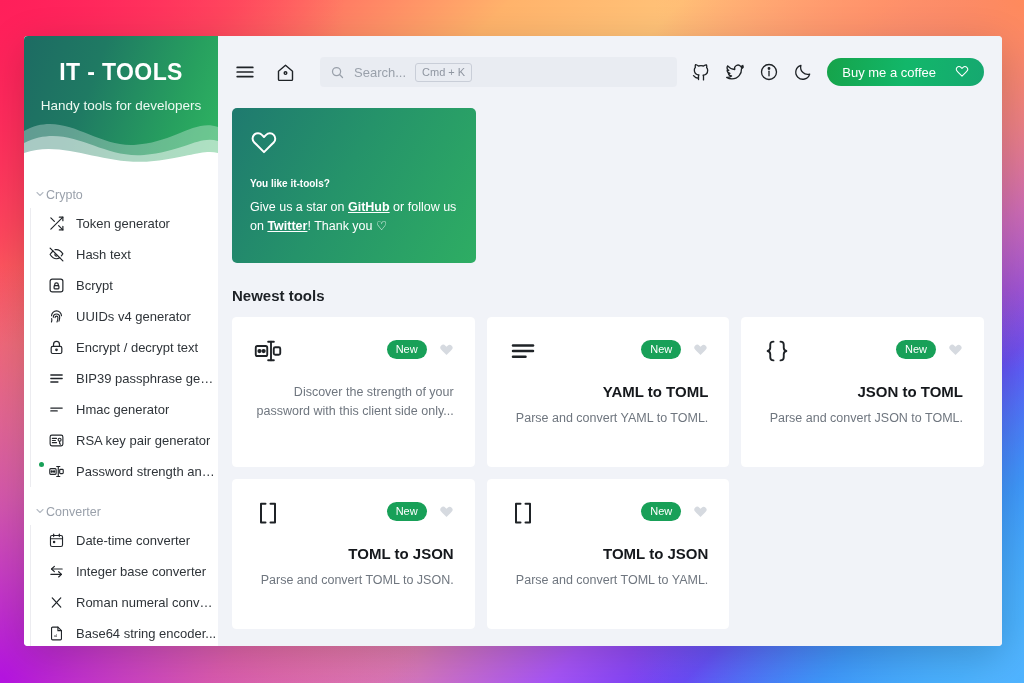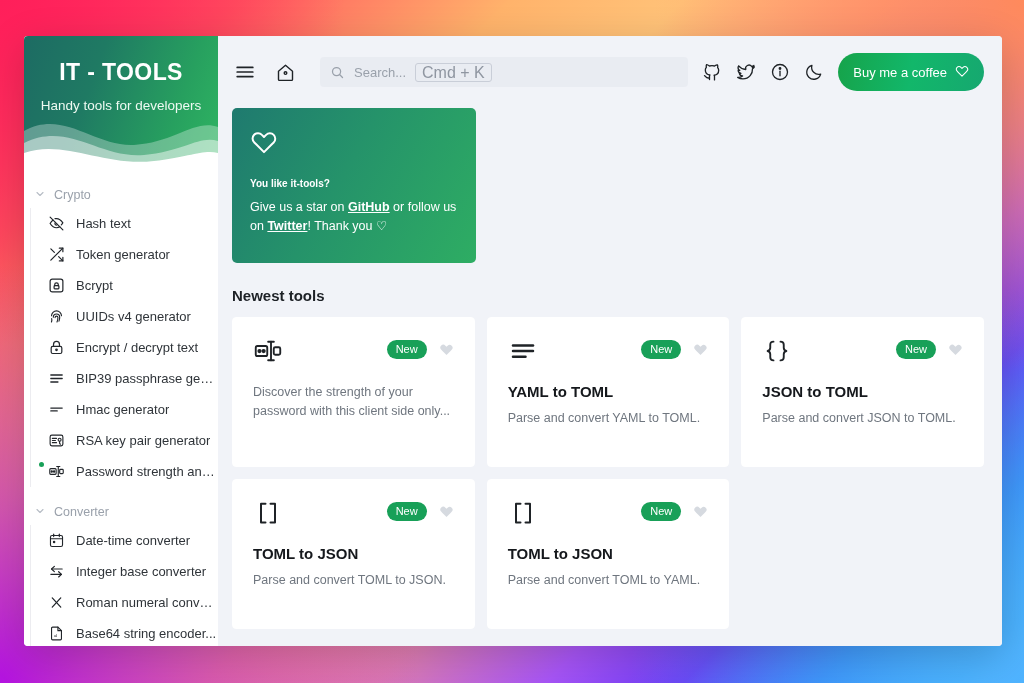--- a/index.html
+++ b/index.html
@@ -75,21 +75,21 @@
     text-align: center; padding-top: 12px;
   }
 
   .nav-scroll {
     flex: 1 1 auto;
     overflow: hidden;
     padding: 14px 0 0 0;
     position: relative;
   }
   .nav-group-title {
-    display: flex; align-items: flex-start; gap: 8px;
+    display: flex; align-items: flex-start; 
     padding: 8px 0 6px 10px;
     color: #9aa1ab; font-size: 12.5px;
   }
   .chev {
     width: 12px; height: 12px; flex: 0 0 12px;
     color: #b6bcc5;
   }
   .nav-items { padding-left: 18px; position: relative; }
   .nav-items::before {
     content:""; position:absolute; left: 6px; top: 0; bottom: 0;
@@ -140,33 +140,33 @@
     display: flex; align-items: center;
     padding: 0 10px; gap: 9px;
     max-width: 500px;
     margin-left: 8px;
     cursor: text;
   }
   .searchbar .s-ico { color: #9aa1ab; display:flex; }
   .search-placeholder { color: #9aa1ab; font-size: 13px; }
   .kbd {
     border: 1px solid #c9ced8; border-radius: 3px;
-    color: #8f96a1; font-size: 16px;
+    color: #8f96a1; font-size: 11px;
     padding: 1px 6px; line-height: 15px;
     background: transparent;
   }
 
   .topbar-right { margin-left: auto; display: flex; align-items: center; gap: 14px; }
   .tb-ico { color: #1f2327; cursor: pointer; display: flex; }
   .coffee-btn {
     background: linear-gradient(100deg, #16a34a 0%, #12b76a 50%, #16a870 100%);
     color: #fff; font-size: 13px;
     border: none; border-radius: 999px;
-    height: 38px; padding: 0 15px;
-    display: flex; align-items: center; gap: 8px;
+    height: 28px; padding: 0 15px;
+    display: flex; align-items: center; gap: 19px;
     cursor: pointer; white-space: nowrap;
   }
 
   .content {
     flex: 1 1 auto; overflow: hidden;
     padding: 0 18px 0 14px;
   }
 
   .promo-card {
     width: 244px; height: 155px;
@@ -183,20 +183,21 @@
 
   .section-title {
     font-size: 15px; color: #1d2126;
     margin: 24px 0 13px 0;
   }
 
   .cards-grid {
     display: grid;
     grid-template-columns: repeat(3, 1fr);
     gap: 12px;
+    text-align: right;
   }
   .tool-card {
     background: #fff;
     border-radius: 4px;
     padding: 18px 20px 20px 20px;
     min-height: 150px;
     cursor: pointer;
     border: 1px solid #fff;
   }
   .tc-top {
@@ -239,39 +240,39 @@
                 <polyline points="6 9 12 15 18 9"></polyline>
               </svg>
           </span>
           <span>Crypto</span>
         </div>
         <div class="nav-items">
 
           <div class="nav-item">
             <span class="ico">
               <svg viewBox="0 0 24 24" fill="none" stroke="currentColor" stroke-width="1.7" stroke-linecap="round" stroke-linejoin="round">
-                  <path d="M10.6 10.6a2 2 0 102.8 2.8"></path>
-                  <path d="M16.7 16.7A9.5 9.5 0 0112 18c-5 0-9-6-9-6a16 16 0 014.2-4.8M9.9 5.2A9.5 9.5 0 0112 5c5 0 9 6 9 6a16 16 0 01-2.2 2.9"></path>
-                  <line x1="3" y1="3" x2="21" y2="21"></line>
-                </svg>
-            </span>
-            <span class="nav-label">Hash text</span>
-          </div>
-
-          <div class="nav-item">
-            <span class="ico">
-              <svg viewBox="0 0 24 24" fill="none" stroke="currentColor" stroke-width="1.7" stroke-linecap="round" stroke-linejoin="round">
                   <path d="M16 3h5v5"></path>
                   <path d="M4 20L21 3"></path>
                   <path d="M21 16v5h-5"></path>
                   <path d="M15 15l6 6"></path>
                   <path d="M4 4l5 5"></path>
                 </svg>
             </span>
             <span class="nav-label">Token generator</span>
+          </div>
+
+          <div class="nav-item">
+            <span class="ico">
+              <svg viewBox="0 0 24 24" fill="none" stroke="currentColor" stroke-width="1.7" stroke-linecap="round" stroke-linejoin="round">
+                  <path d="M10.6 10.6a2 2 0 102.8 2.8"></path>
+                  <path d="M16.7 16.7A9.5 9.5 0 0112 18c-5 0-9-6-9-6a16 16 0 014.2-4.8M9.9 5.2A9.5 9.5 0 0112 5c5 0 9 6 9 6a16 16 0 01-2.2 2.9"></path>
+                  <line x1="3" y1="3" x2="21" y2="21"></line>
+                </svg>
+            </span>
+            <span class="nav-label">Hash text</span>
           </div>
 
           <div class="nav-item">
             <span class="ico">
               <svg viewBox="0 0 24 24" fill="none" stroke="currentColor" stroke-width="1.7" stroke-linecap="round" stroke-linejoin="round">
                   <rect x="3" y="3" width="18" height="18" rx="3"></rect>
                   <path d="M9.5 12.5v-1.8a2.5 2.5 0 015 0v1.8"></path>
                   <rect x="8.6" y="12.3" width="6.8" height="4.4" rx="1"></rect>
                 </svg>
             </span>

